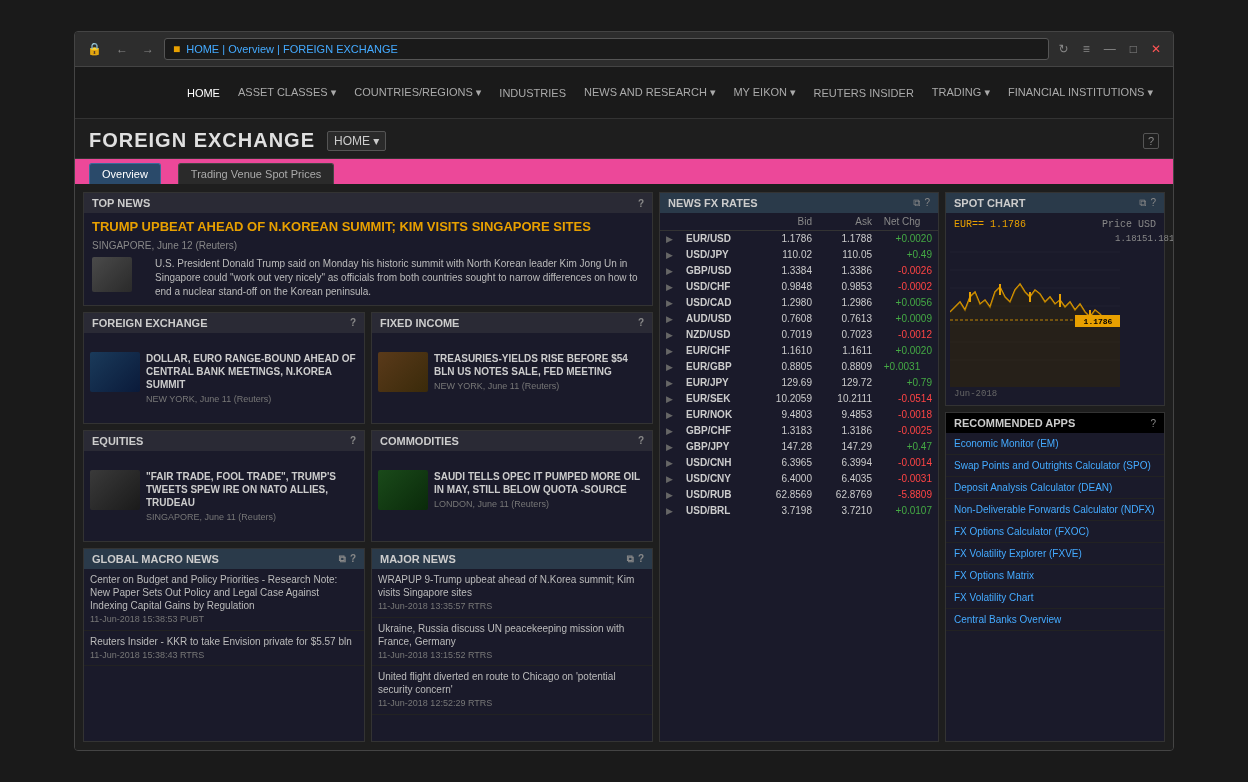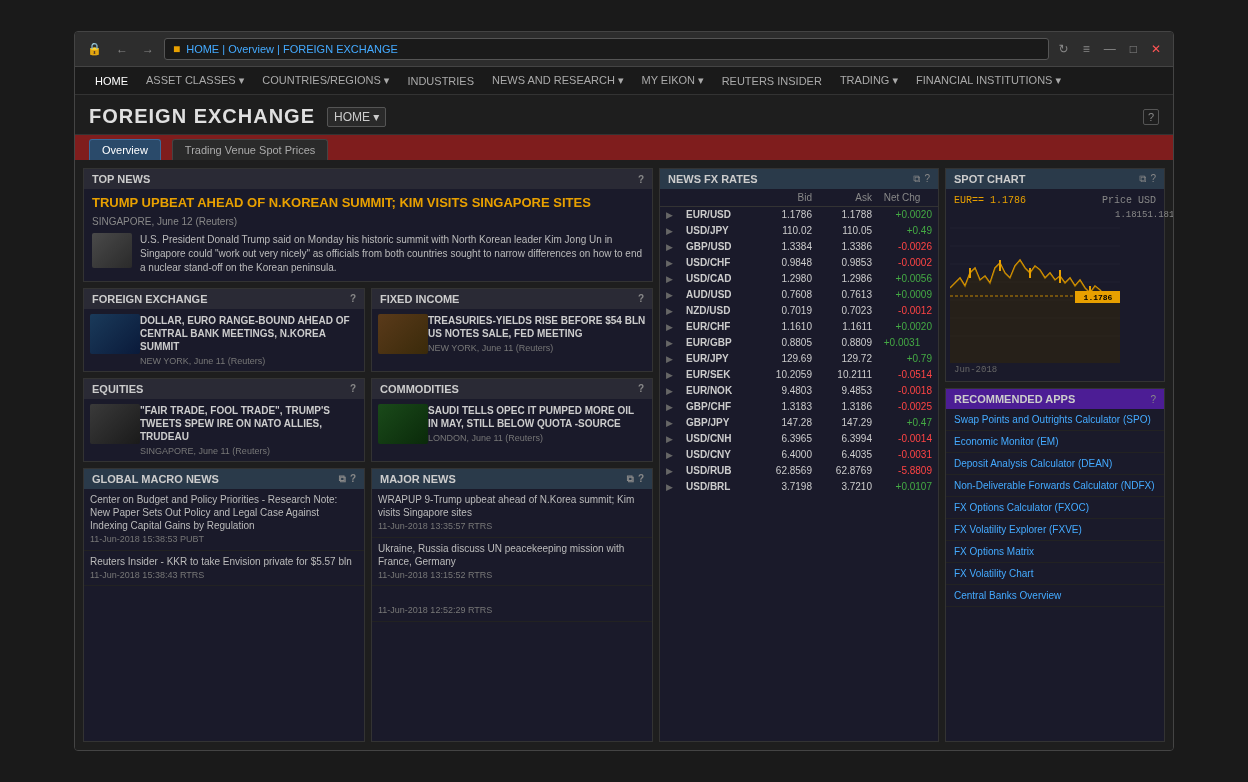--- a/index.html
+++ b/index.html
@@ -56,25 +56,26 @@
     .browser-ctrl-btn {
       color: #888;
       font-size: 12px;
       padding: 2px 4px;
       cursor: pointer;
     }
     .browser-close { color: #f55; }
     
     .app-nav {
       background: #1a1a1a;
-      padding: 4px 12px;
+      padding: 16px 12px;
       display: flex;
       align-items: center;
       gap: 2px;
       border-bottom: 1px solid #333;
+      justify-content: flex-end;
     }
     .nav-item {
       color: #aaa;
       font-size: 11px;
       padding: 3px 8px;
       cursor: pointer;
       white-space: nowrap;
     }
     .nav-item.active { color: #fff; }
     
@@ -115,22 +116,22 @@
       font-size: 11px;
       border: 1px solid #555;
       padding: 1px 4px;
       cursor: pointer;
       border-radius: 2px;
     }
     
     .tabs-bar {
       padding: 4px 14px 0;
       display: flex;
-      gap: 11px;
-      background: #7f1d1d;
+      gap: 17px;
+      background: #ec4899;
     }
     .tab {
       padding: 4px 12px;
       font-size: 11px;
       cursor: pointer;
       border: 1px solid #444;
       border-bottom: none;
       border-radius: 3px 3px 0 0;
     }
     .tab.active {
@@ -187,21 +188,21 @@
       line-height: 1.3;
       margin-bottom: 4px;
     }
     .top-news-source {
       color: #888;
       font-size: 10px;
       margin-bottom: 6px;
     }
     .top-news-body {
       display: flex;
-      gap: 8px;
+      gap: 23px;
     }
     .news-thumb {
       width: 40px;
       height: 35px;
       background: #3a3a3a;
       flex-shrink: 0;
       border-radius: 2px;
       overflow: hidden;
     }
     .news-thumb-img {
@@ -218,22 +219,23 @@
     .two-col-sections {
       display: grid;
       grid-template-columns: 1fr 1fr;
       gap: 6px;
     }
     .sub-section {
       background: #1a1a2a;
       border: 1px solid #333;
     }
     .sub-section-content {
-      padding: 5px 6px;
-      display: flex;
+      padding: 19px 6px;
+      display: flex;
+      gap: 6px;
     }
     .sub-news-thumb {
       width: 50px;
       height: 40px;
       background: #3a3a3a;
       flex-shrink: 0;
       border-radius: 2px;
     }
     .sub-news-thumb.blue { background: linear-gradient(135deg, #1a3a5a, #0a1a3a); }
     .sub-news-thumb.orange { background: linear-gradient(135deg, #5a3a1a, #3a2a0a); }
@@ -382,21 +384,21 @@
       text-align: center;
       padding: 2px;
     }
     
     .apps-section {
       background: #1a1a2a;
       border: 1px solid #333;
       flex: 1;
     }
     .apps-header {
-      background: #4c1d95;
+      background: #000000;
       padding: 4px 8px;
       display: flex;
       align-items: center;
       justify-content: space-between;
     }
     .apps-title {
       color: #ccc;
       font-size: 11px;
       font-weight: bold;
     }
@@ -568,21 +570,21 @@
             </div>
             <div class="news-list-item">
               <span>WRAPUP 9-Trump upbeat ahead of N.Korea summit; Kim visits Singapore sites</span><br>
               <span class="date">11-Jun-2018 13:35:57 RTRS</span>
             </div>
             <div class="news-list-item">
               <span>Ukraine, Russia discuss UN peacekeeping mission with France, Germany</span><br>
               <span class="date">11-Jun-2018 13:15:52 RTRS</span>
             </div>
             <div class="news-list-item">
-              <br>
+              <span>United flight diverted en route to Chicago on 'potential security concern'</span><br>
               <span class="date">11-Jun-2018 12:52:29 RTRS</span>
             </div>
           </div>
         </div>
 
       </div>
 
       <div class="mid-panel">
         <div class="fx-section">
           <div class="fx-header">
@@ -795,22 +797,22 @@
             </div>
           </div>
         </div>
 
         <div class="apps-section">
           <div class="apps-header">
             <span class="apps-title">RECOMMENDED APPS</span>
             <span style="color:#888; font-size:10px; cursor:pointer;">?</span>
           </div>
           <div id="apps-list">
+              <div class="app-item">Economic Monitor (EM)</div>
               <div class="app-item">Swap Points and Outrights Calculator (SPO)</div>
-              <div class="app-item">Economic Monitor (EM)</div>
               <div class="app-item">Deposit Analysis Calculator (DEAN)</div>
               <div class="app-item">Non-Deliverable Forwards Calculator (NDFX)</div>
               <div class="app-item">FX Options Calculator (FXOC)</div>
               <div class="app-item">FX Volatility Explorer (FXVE)</div>
               <div class="app-item">FX Options Matrix</div>
               <div class="app-item">FX Volatility Chart</div>
               <div class="app-item">Central Banks Overview</div>
             </div>
         </div>
 

